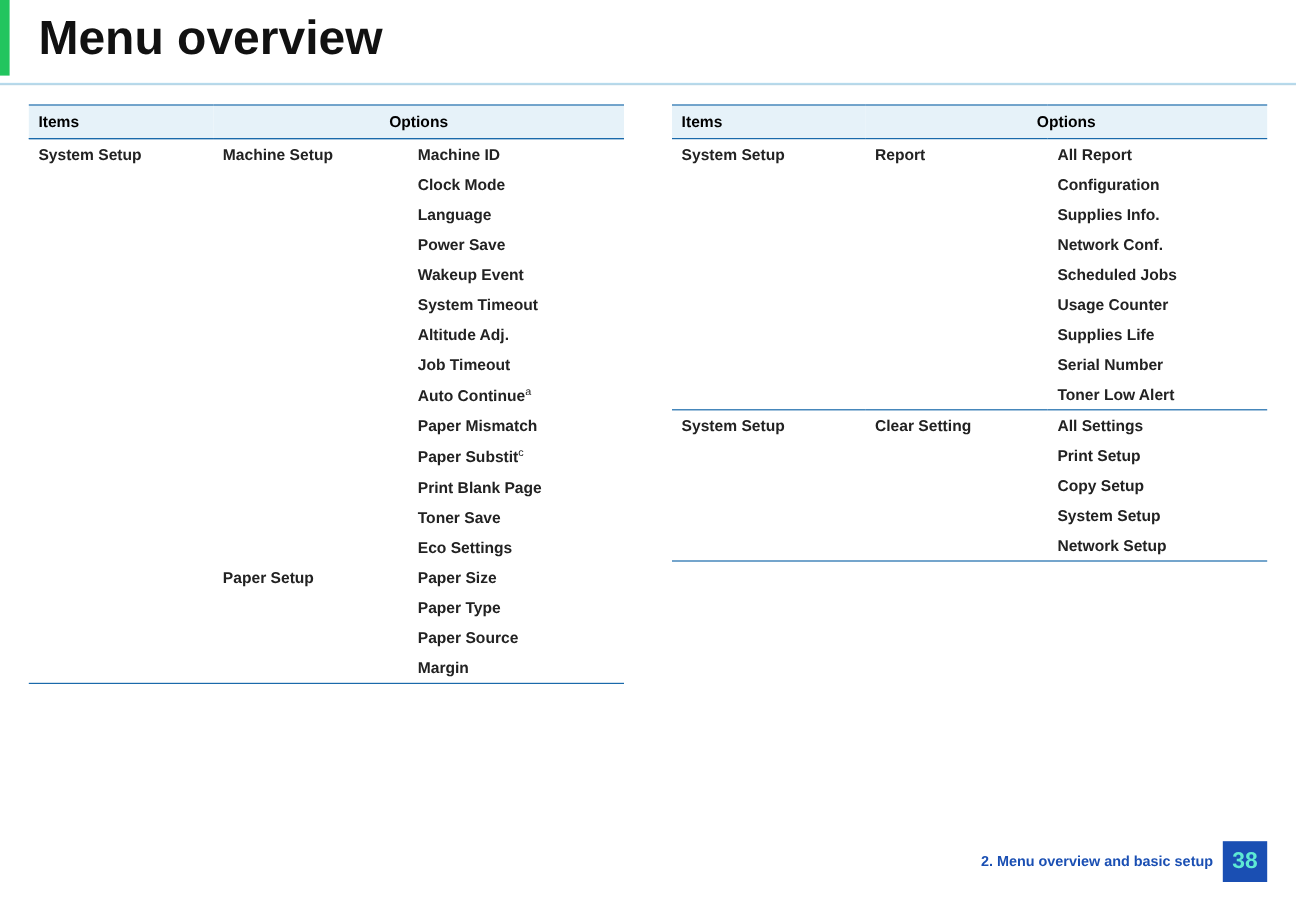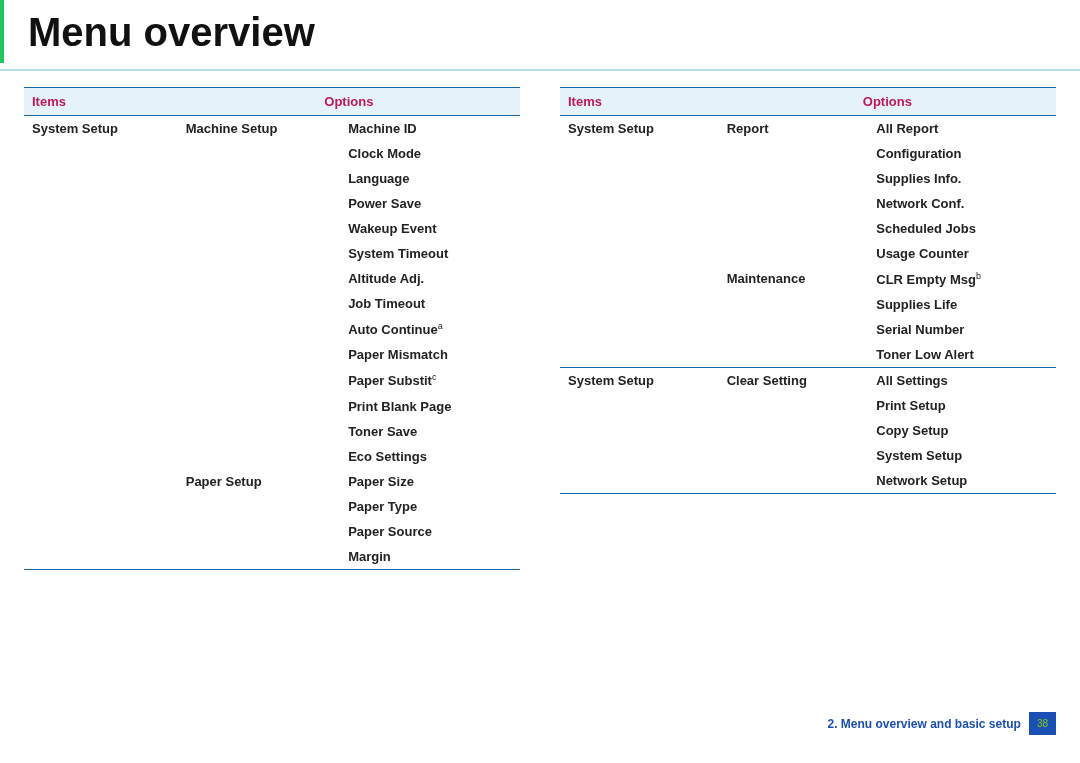--- a/index.html
+++ b/index.html
@@ -11,21 +11,21 @@
     width: 1080px;
     height: 763px;
     position: relative;
     color: #222;
   }
   .page-title {
     font-size: 40px;
     font-weight: bold;
     color: #111;
     padding: 10px 0 8px 24px;
-    border-left: 4px solid #22c55e;
+    border-left: 8px solid #22c55e;
     margin: 0 12px 6px 0;
   }
   .title-rule {
     height: 2px;
     background: linear-gradient(to bottom, #c9e6f5, #a9d3e8);
     border-bottom: 1px solid #b8d6e6;
     margin: 0 0 16px 0;
   }
   .columns {
     display: flex;
@@ -35,21 +35,21 @@
   .col {
     flex: 1;
   }
   table.menu {
     width: 100%;
     border-collapse: collapse;
     font-size: 13px;
   }
   table.menu thead th {
     background: #e6f2f9;
-    color: #be185d;
+    color: #000000;
     font-weight: bold;
     text-align: left;
     padding: 6px 8px;
     border-top: 1.5px solid #1a6aab;
     border-bottom: 1.5px solid #1a6aab;
   }
   table.menu thead th.options-hdr {
     text-align: center;
   }
   table.menu td {
@@ -74,25 +74,25 @@
     bottom: 28px;
     right: 24px;
     display: flex;
     align-items: center;
     font-size: 12px;
     font-weight: bold;
     color: #1a4fb3;
   }
   .footer .page-badge {
     background: #1a4fb3;
-    color: #84cc16;
+    color: #5eead4;
     padding: 6px 8px;
     margin-left: 8px;
-    font-weight: normal;
-    font-size: 10px;
+    font-weight: bold;
+    font-size: 19px;
   }
   .table-bottom {
     border-top: 1.5px solid #1a6aab;
     height: 0;
   }
 </style>
 </head>
 <body>
 
 <h1 class="page-title">Menu overview</h1>
@@ -236,25 +236,20 @@
             <td></td>
             <td>Scheduled Jobs</td>
           </tr>
           <tr>
             <td></td>
             <td></td>
             <td>Usage Counter</td>
           </tr>
           <tr>
             <td></td>
-            <td>Maintenance</td>
-            <td>CLR Empty Msg<sup class="fn">b</sup></td>
-          </tr>
-          <tr>
-            <td></td>
             <td></td>
             <td>Supplies Life</td>
           </tr>
           <tr>
             <td></td>
             <td></td>
             <td>Serial Number</td>
           </tr>
           <tr>
             <td></td>

